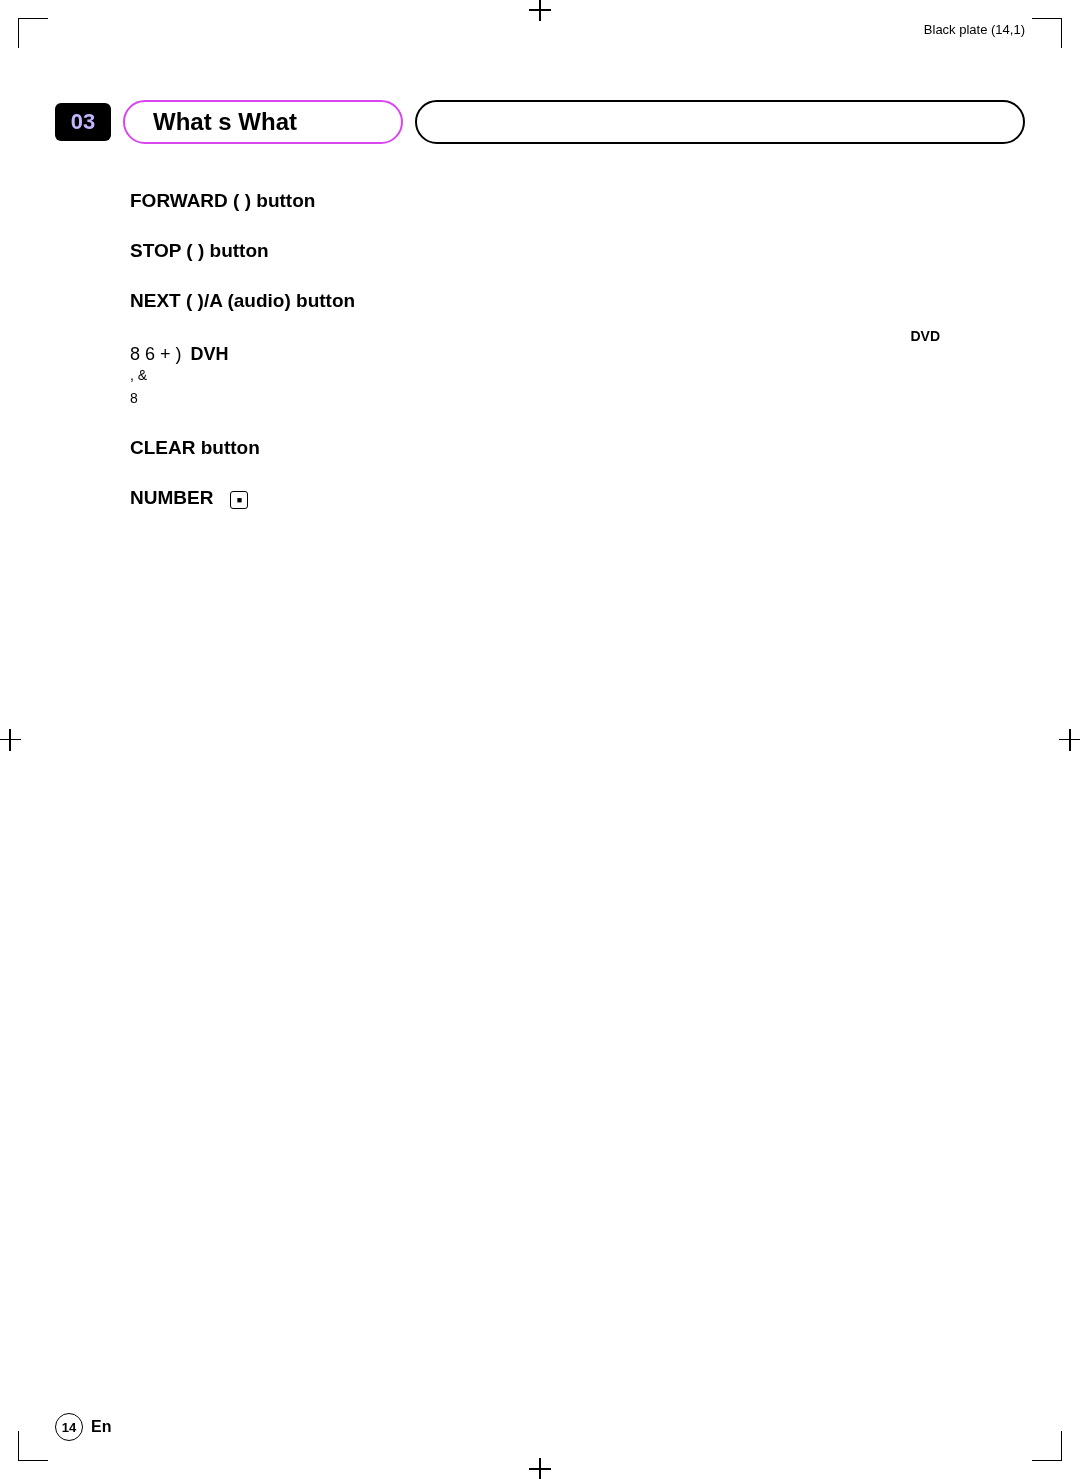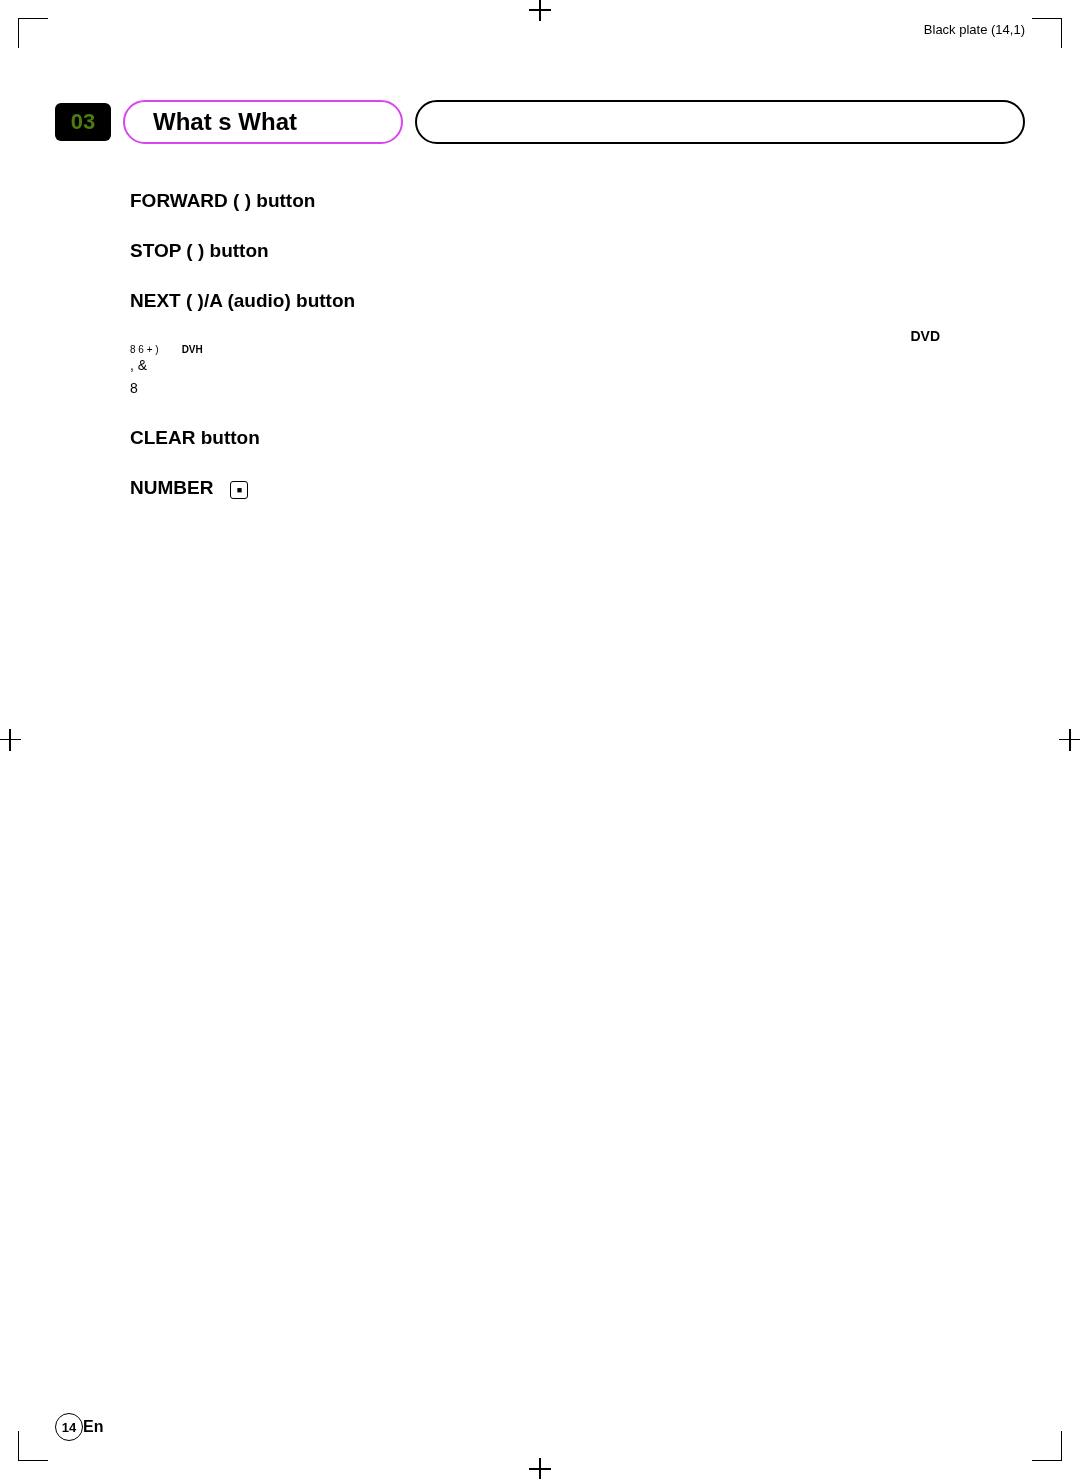--- a/index.html
+++ b/index.html
@@ -112,21 +112,21 @@
       top: 100px;
       left: 55px;
       right: 55px;
       display: flex;
       align-items: center;
       gap: 12px;
     }
 
     .chapter-number-box {
       background: #000;
-      color: #4d7c0f;
+      color: #c4b5fd;
       font-size: 22px;
       font-weight: bold;
       padding: 6px 14px;
       border-radius: 6px;
       min-width: 56px;
       text-align: center;
     }
 
     .chapter-title-pill {
       border: 2px solid #d946ef;
@@ -174,32 +174,33 @@
       line-height: 1.5;
     }
 
     .inline-bold {
       font-weight: bold;
     }
 
     .number-row {
       display: flex;
       align-items: baseline;
-      gap: 23px;
-      font-size: 10px;
+      gap: 9px;
+      font-size: 18px;
       color: #000;
     }
 
     
     .page-footer {
       position: absolute;
       bottom: 38px;
       left: 55px;
       display: flex;
       align-items: center;
+      gap: 8px;
     }
 
     .page-number-circle {
       border: 1.5px solid #000;
       border-radius: 50%;
       width: 28px;
       height: 28px;
       display: flex;
       align-items: center;
       justify-content: center;

